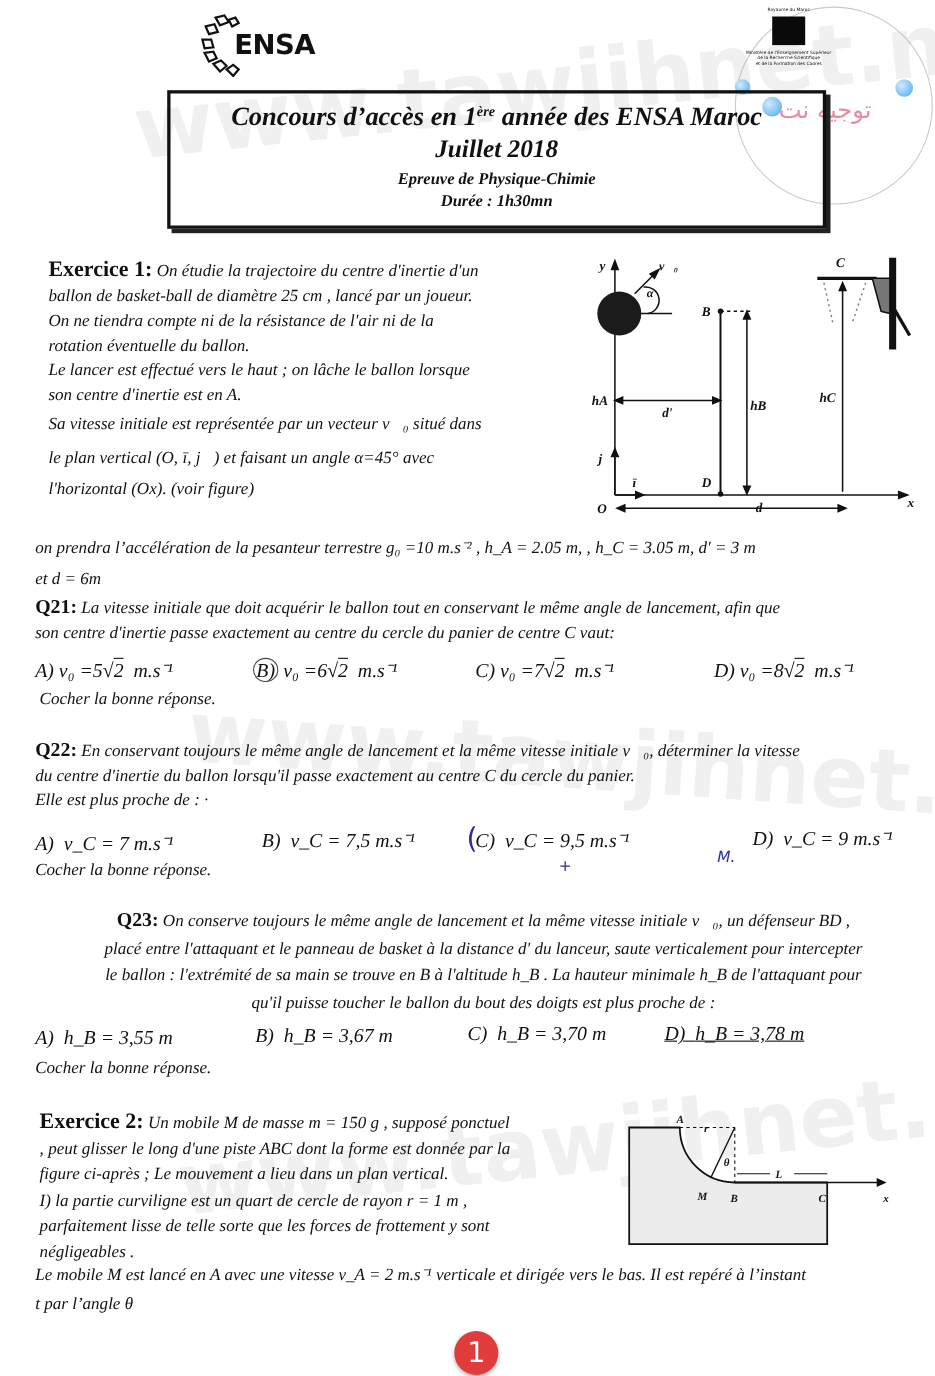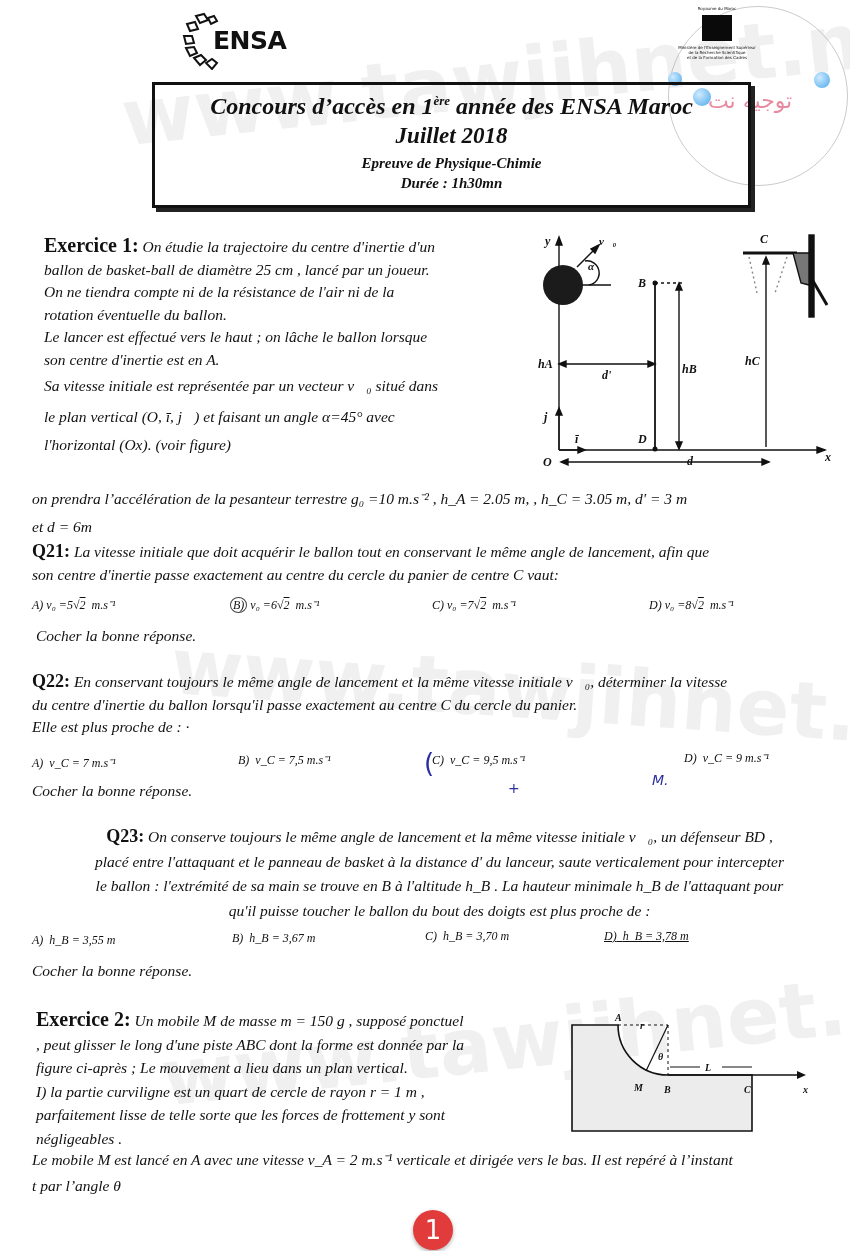--- a/index.html
+++ b/index.html
@@ -26,21 +26,21 @@
     .wm-text { font-family:"DejaVu Sans", sans-serif; font-weight:bold; font-size:78px; color:rgba(150,150,150,0.14);
                transform:rotate(-6deg); white-space:nowrap; pointer-events:none; }
     .stamp { left:668px; top:6px; width:178px; height:178px; border:1px solid rgba(150,150,150,0.5); border-radius:50%; }
     .stamp-ar { left:708px; top:88px; font-family:"DejaVu Sans", sans-serif; font-size:22px; color:#e88aa0; }
     .bubble { border-radius:50%; background:radial-gradient(circle at 35% 35%, #cfeaff, #4aa8e8); }
 
     
     .para { font-family:"Liberation Serif", serif; font-style:italic; font-size:15.5px; line-height:22.5px; }
     .ex-title { font-family:"Liberation Serif", serif; font-weight:bold; font-style:normal; font-size:20px; }
     .q-title { font-family:"Liberation Serif", serif; font-weight:bold; font-size:18px; font-style:normal; }
-    .choice { font-family:"Liberation Serif", serif; font-style:italic; font-size:12px; }
+    .choice { font-family:"Liberation Serif", serif; font-style:italic; font-size:18px; }
     .sqrt { text-decoration:overline; }
     .ink { color:#2a2e9e; font-family:"DejaVu Sans", sans-serif; }
 
     .page-badge { left:413px; top:1210px; width:40px; height:40px; border-radius:50%; background:#e23b3b;
                   color:#fff; font-family:"DejaVu Sans", sans-serif; font-size:26px; text-align:center; line-height:40px;
                   box-shadow:0 2px 4px rgba(0,0,0,0.3); }
   </style>
 </head>
 <body>
 

